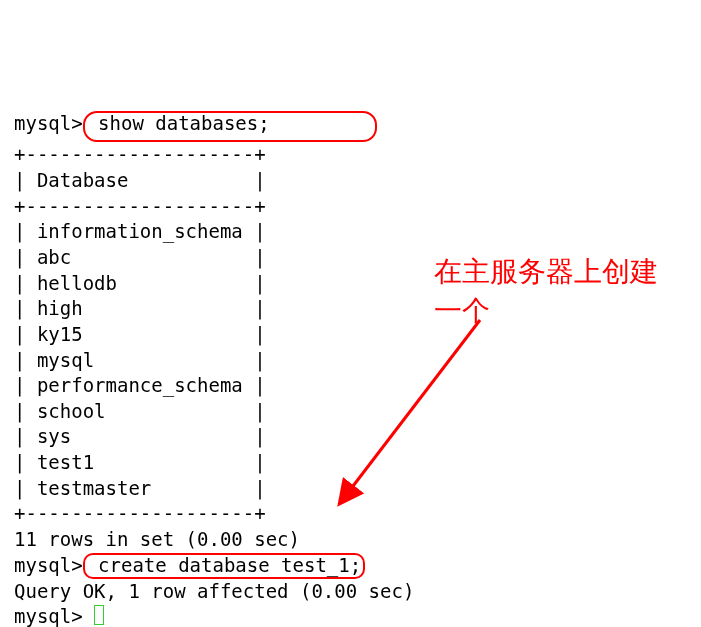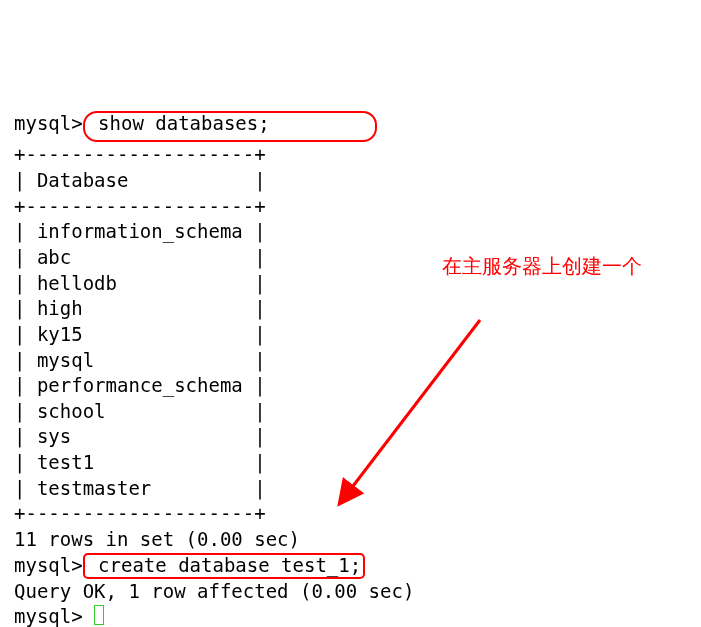--- a/index.html
+++ b/index.html
@@ -13,33 +13,32 @@
       line-height: 1.35;
       width: 701px;
       height: 627px;
       overflow: hidden;
       position: relative;
     }
     .line { display: block; }
     .highlight-box {
       display: inline-block;
       border: 2px solid #ff0000;
-      border-radius: 5px;
+      border-radius: 10px;
       padding: 0 2px;
       line-height: 1.15;
     }
     .highlight-box.top { padding-bottom: 6px; border-radius: 14px; }
     .annotation {
       position: absolute;
       color: #ff0000;
       font-family: Liberation Sans, sans-serif;
-      font-size: 20px;
+      font-size: 28px;
       white-space: normal;
       line-height: 1.4;
-      margin-left: 8px;
     }
     .arrow {
       position: absolute;
       pointer-events: none;
     }
     .cursor {
       display: inline-block;
       width: 10px;
       height: 20px;
       border: 1.5px solid #33cc33;

